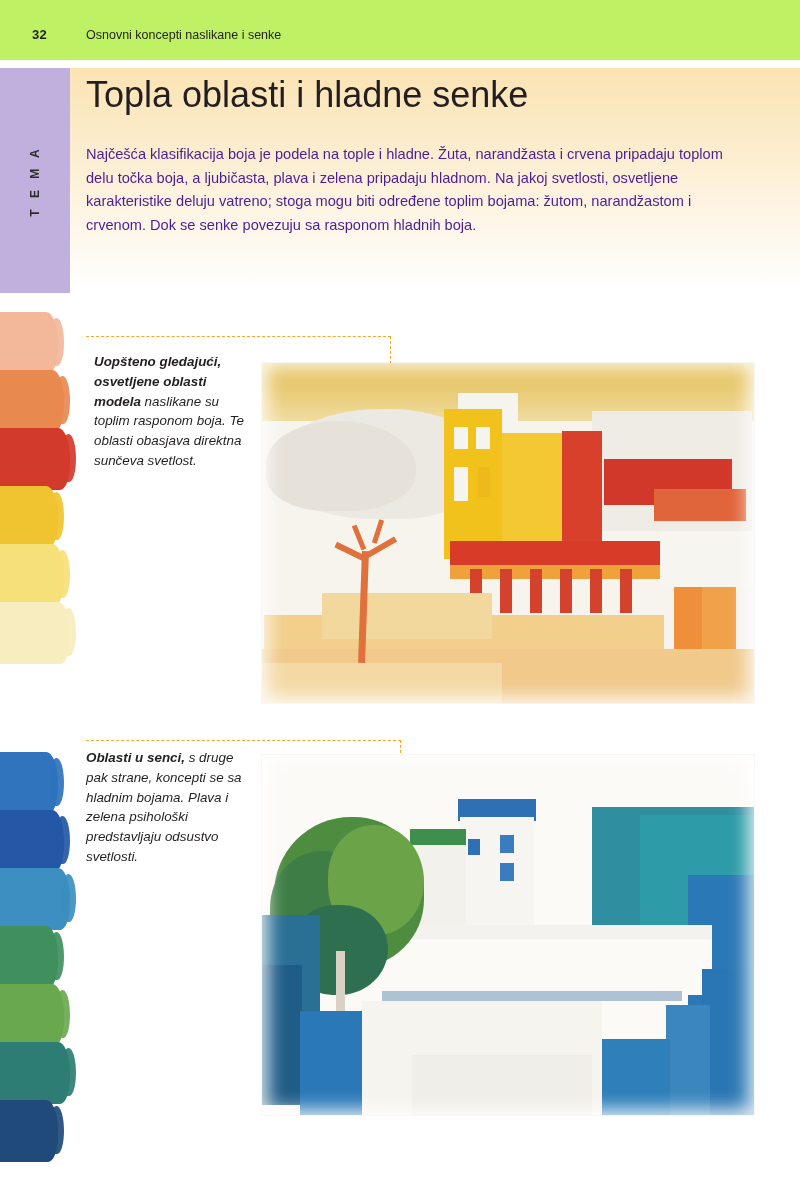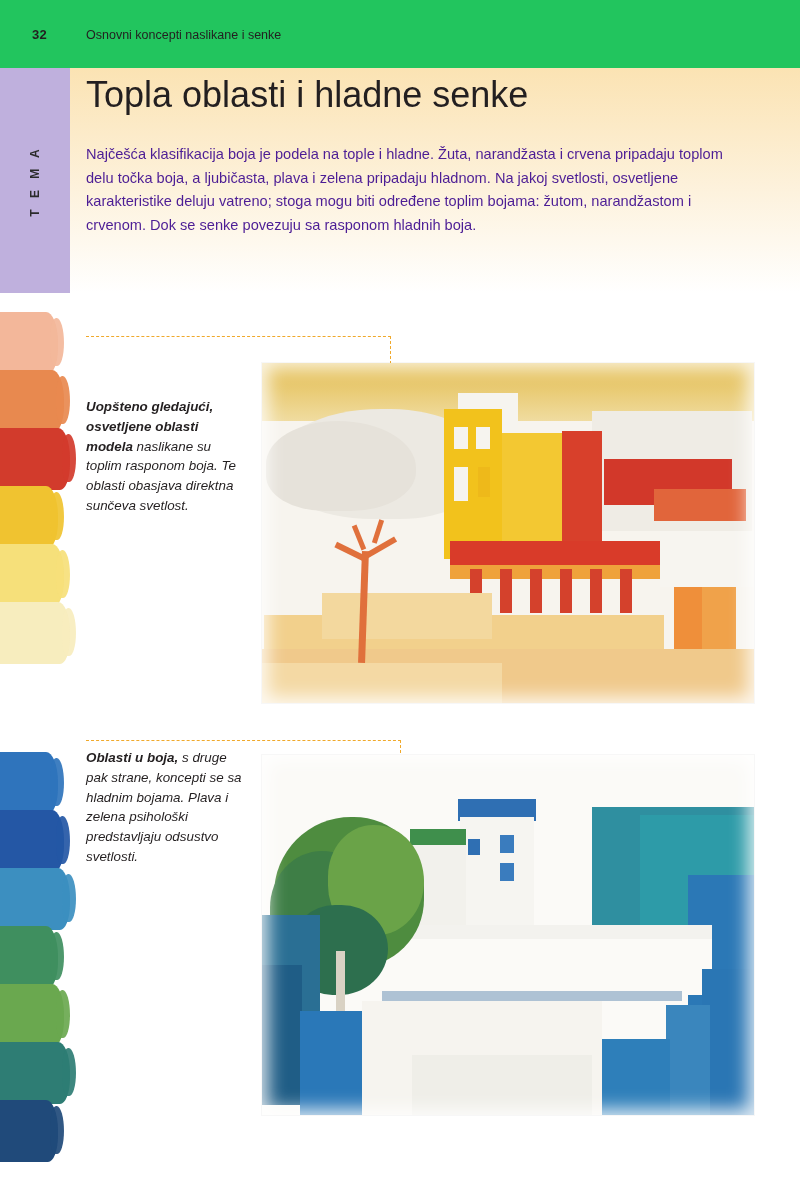--- a/index.html
+++ b/index.html
@@ -11,22 +11,22 @@
     font-family: "Liberation Sans", sans-serif;
     position: relative;
     overflow: hidden;
   }
 
   
   .page-header {
     position: absolute;
     top: 0; left: 0;
     width: 800px;
-    height: 68px;
-    background: #22c55e;
+    height: 60px;
+    background: #bef264;
   }
   .folio {
     position: absolute;
     left: 32px; top: 27px;
     font-size: 13px;
     font-weight: bold;
     color: #231f20;
     letter-spacing: 0.2px;
   }
   .running-head {
@@ -113,21 +113,21 @@
   
   .callout {
     position: absolute;
     width: 160px;
     font-size: 13.4px;
     line-height: 1.48;
     color: #231f20;
     font-style: italic;
   }
   .callout b { font-weight: bold; font-style: italic; }
-  .callout.one { left: 86px; top: 352px; margin-top: 45px; }
+  .callout.one { left: 94px; top: 352px; }
   .callout.two { left: 86px; top: 748px; }
 
   .leader {
     position: absolute;
     border-top: 1.6px dashed #f0a92b;
     border-right: 1.6px dashed #f0a92b;
     border-left: none;
     border-bottom: none;
   }
   .leader.one { left: 86px; top: 336px; width: 305px; height: 38px; }
@@ -246,21 +246,21 @@
     <div class="br" style="left:84px;top:172px;width:26px;height:5px;background:#e0703c;transform:rotate(68deg);"></div>
     <div class="br" style="left:104px;top:166px;width:24px;height:5px;background:#e0703c;transform:rotate(-72deg);"></div>
 
     <div class="br" style="left:398px;top:168px;width:94px;height:56px;background:#f7f5f0;"></div>
     <div class="paper-edge"></div>
   </div>
 </div>
 
 <div class="leader two"></div>
 <div class="callout two">
-  <b>Oblasti u boja, </b><span>s druge pak strane, koncepti se sa hladnim bojama. Plava i zelena psihološki predstavljaju odsustvo svetlosti.</span>
+  <b>Oblasti u senci, </b><span>s druge pak strane, koncepti se sa hladnim bojama. Plava i zelena psihološki predstavljaju odsustvo svetlosti.</span>
 </div>
 
 <div class="figure bottom">
   <div class="fig-canvas">
     <div class="br" style="inset:0;background:#fbfaf7;"></div>
 
     <div class="br" style="left:330px;top:52px;width:162px;height:120px;background:#2f8fa0;"></div>
     <div class="br" style="left:378px;top:60px;width:114px;height:110px;background:#2d9ba8;"></div>
     <div class="br" style="left:426px;top:120px;width:66px;height:130px;background:#2b78b6;"></div>
 

